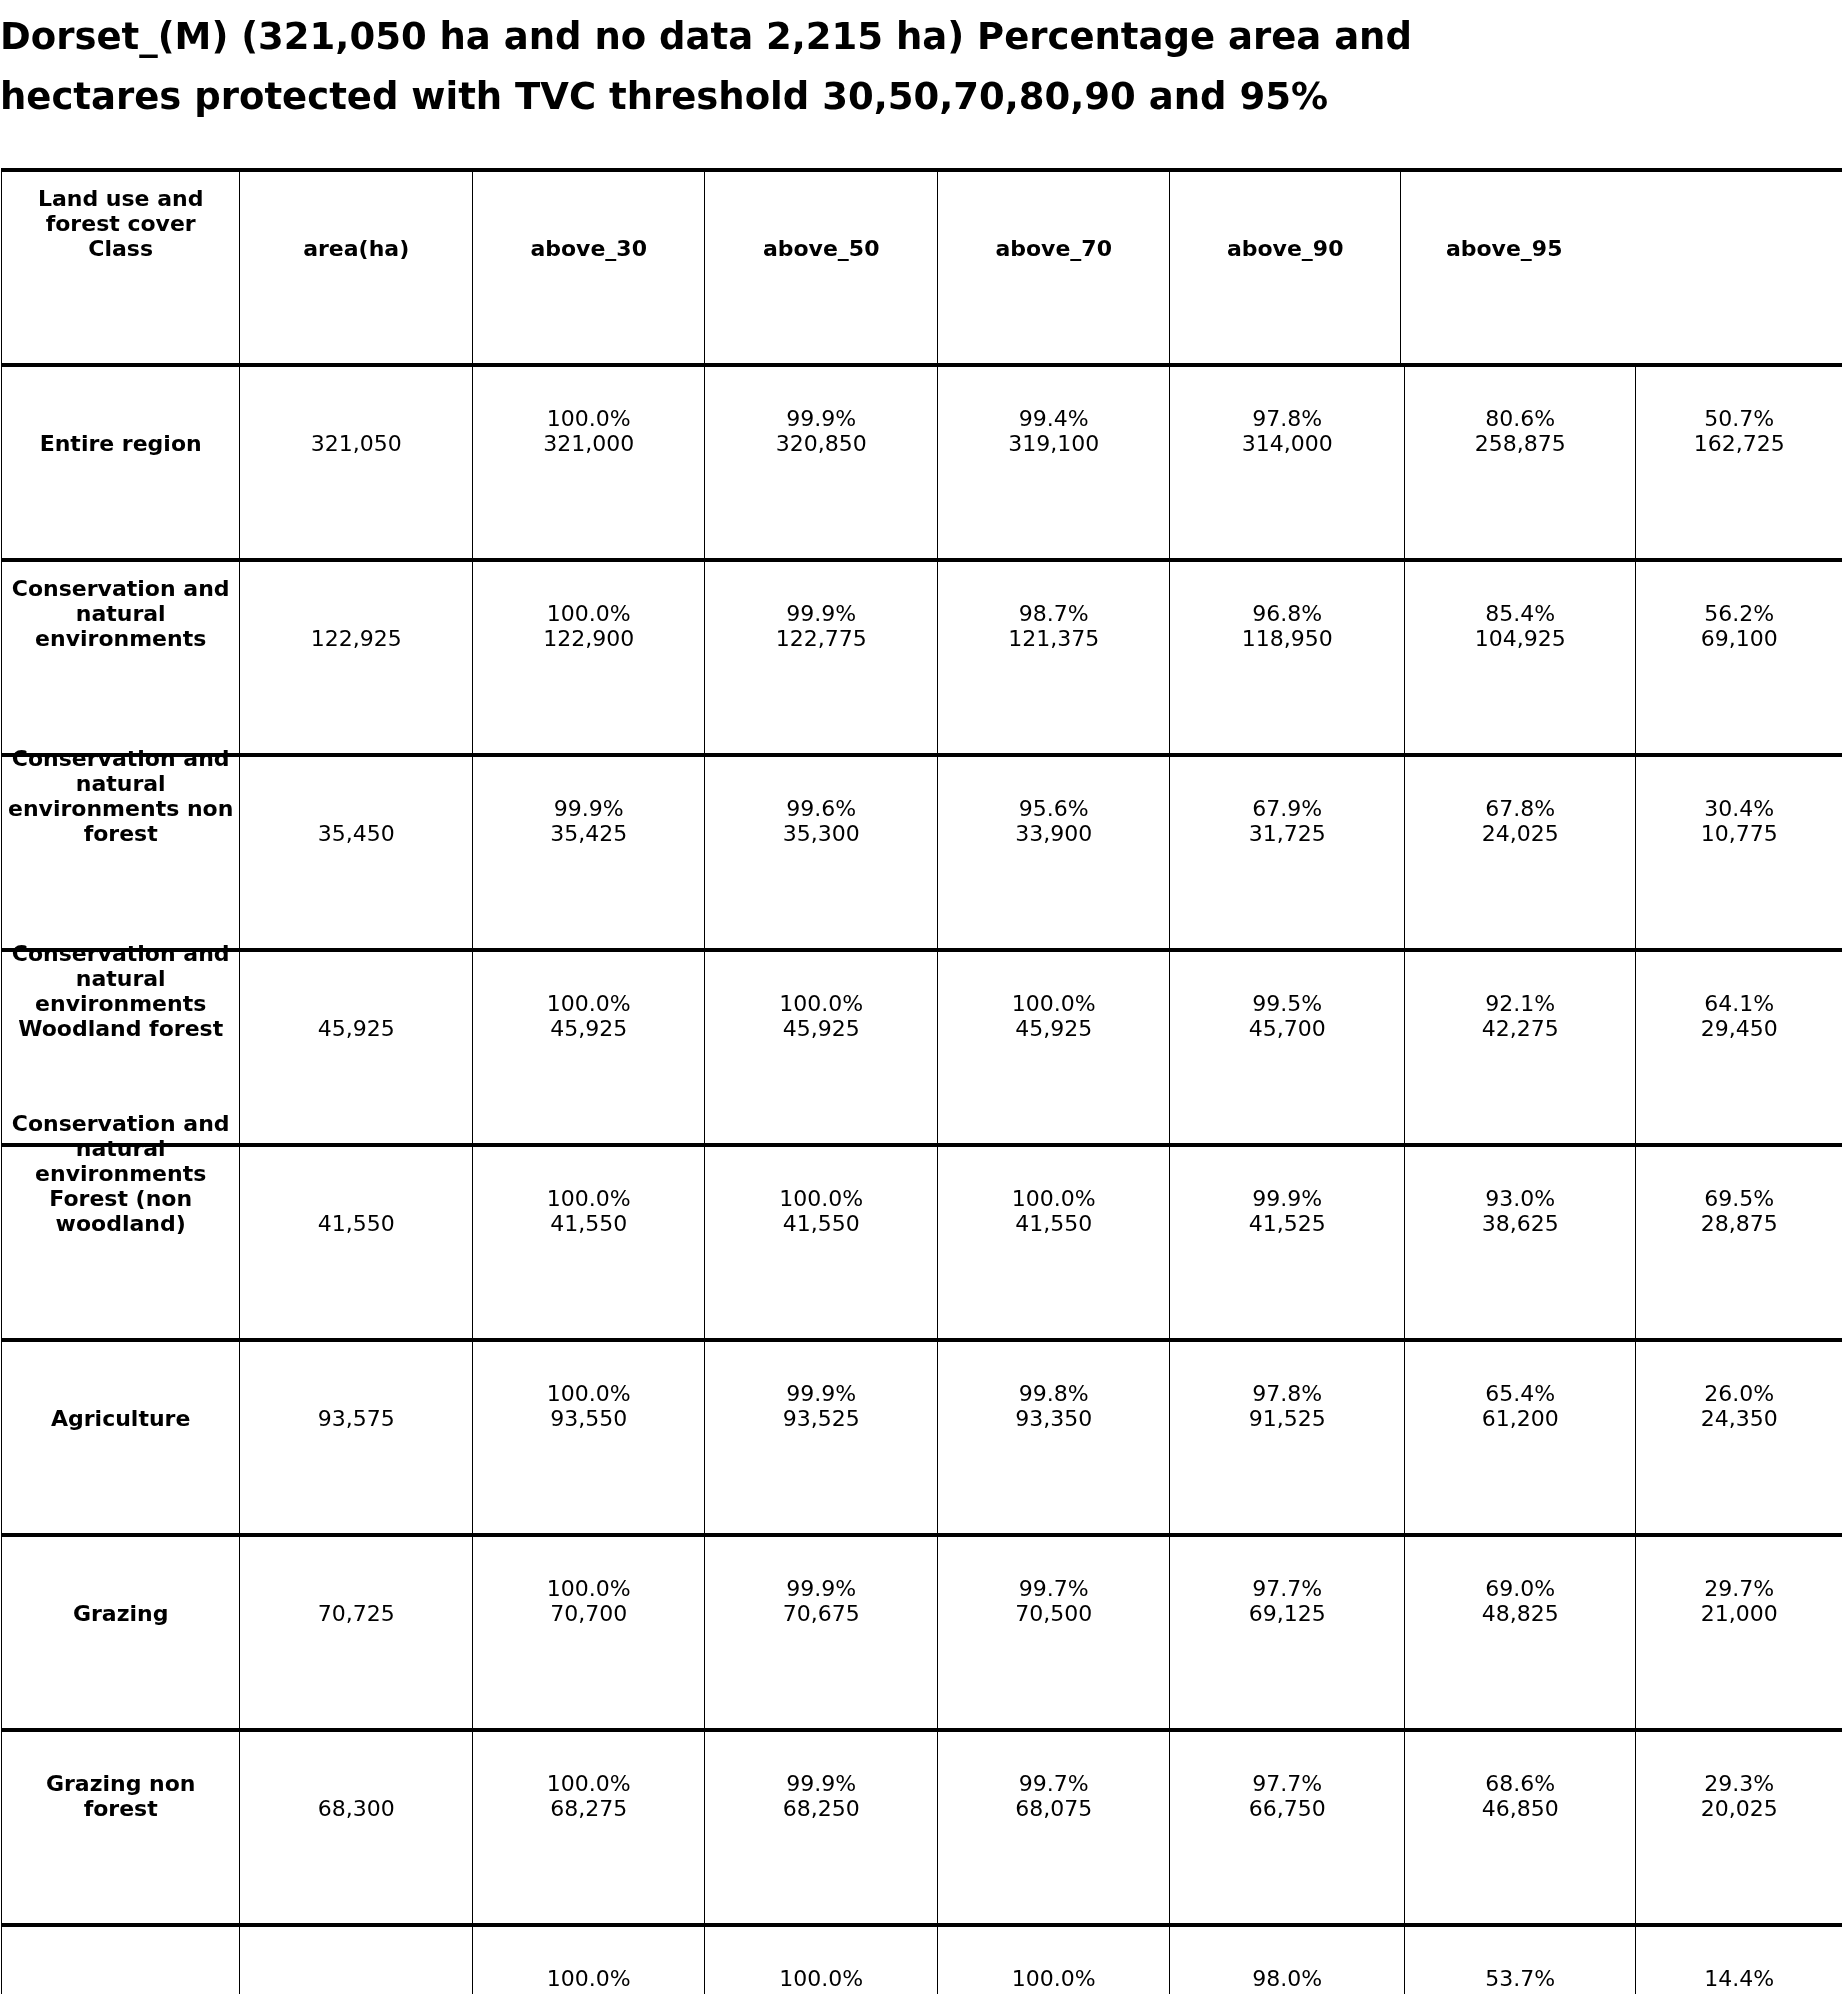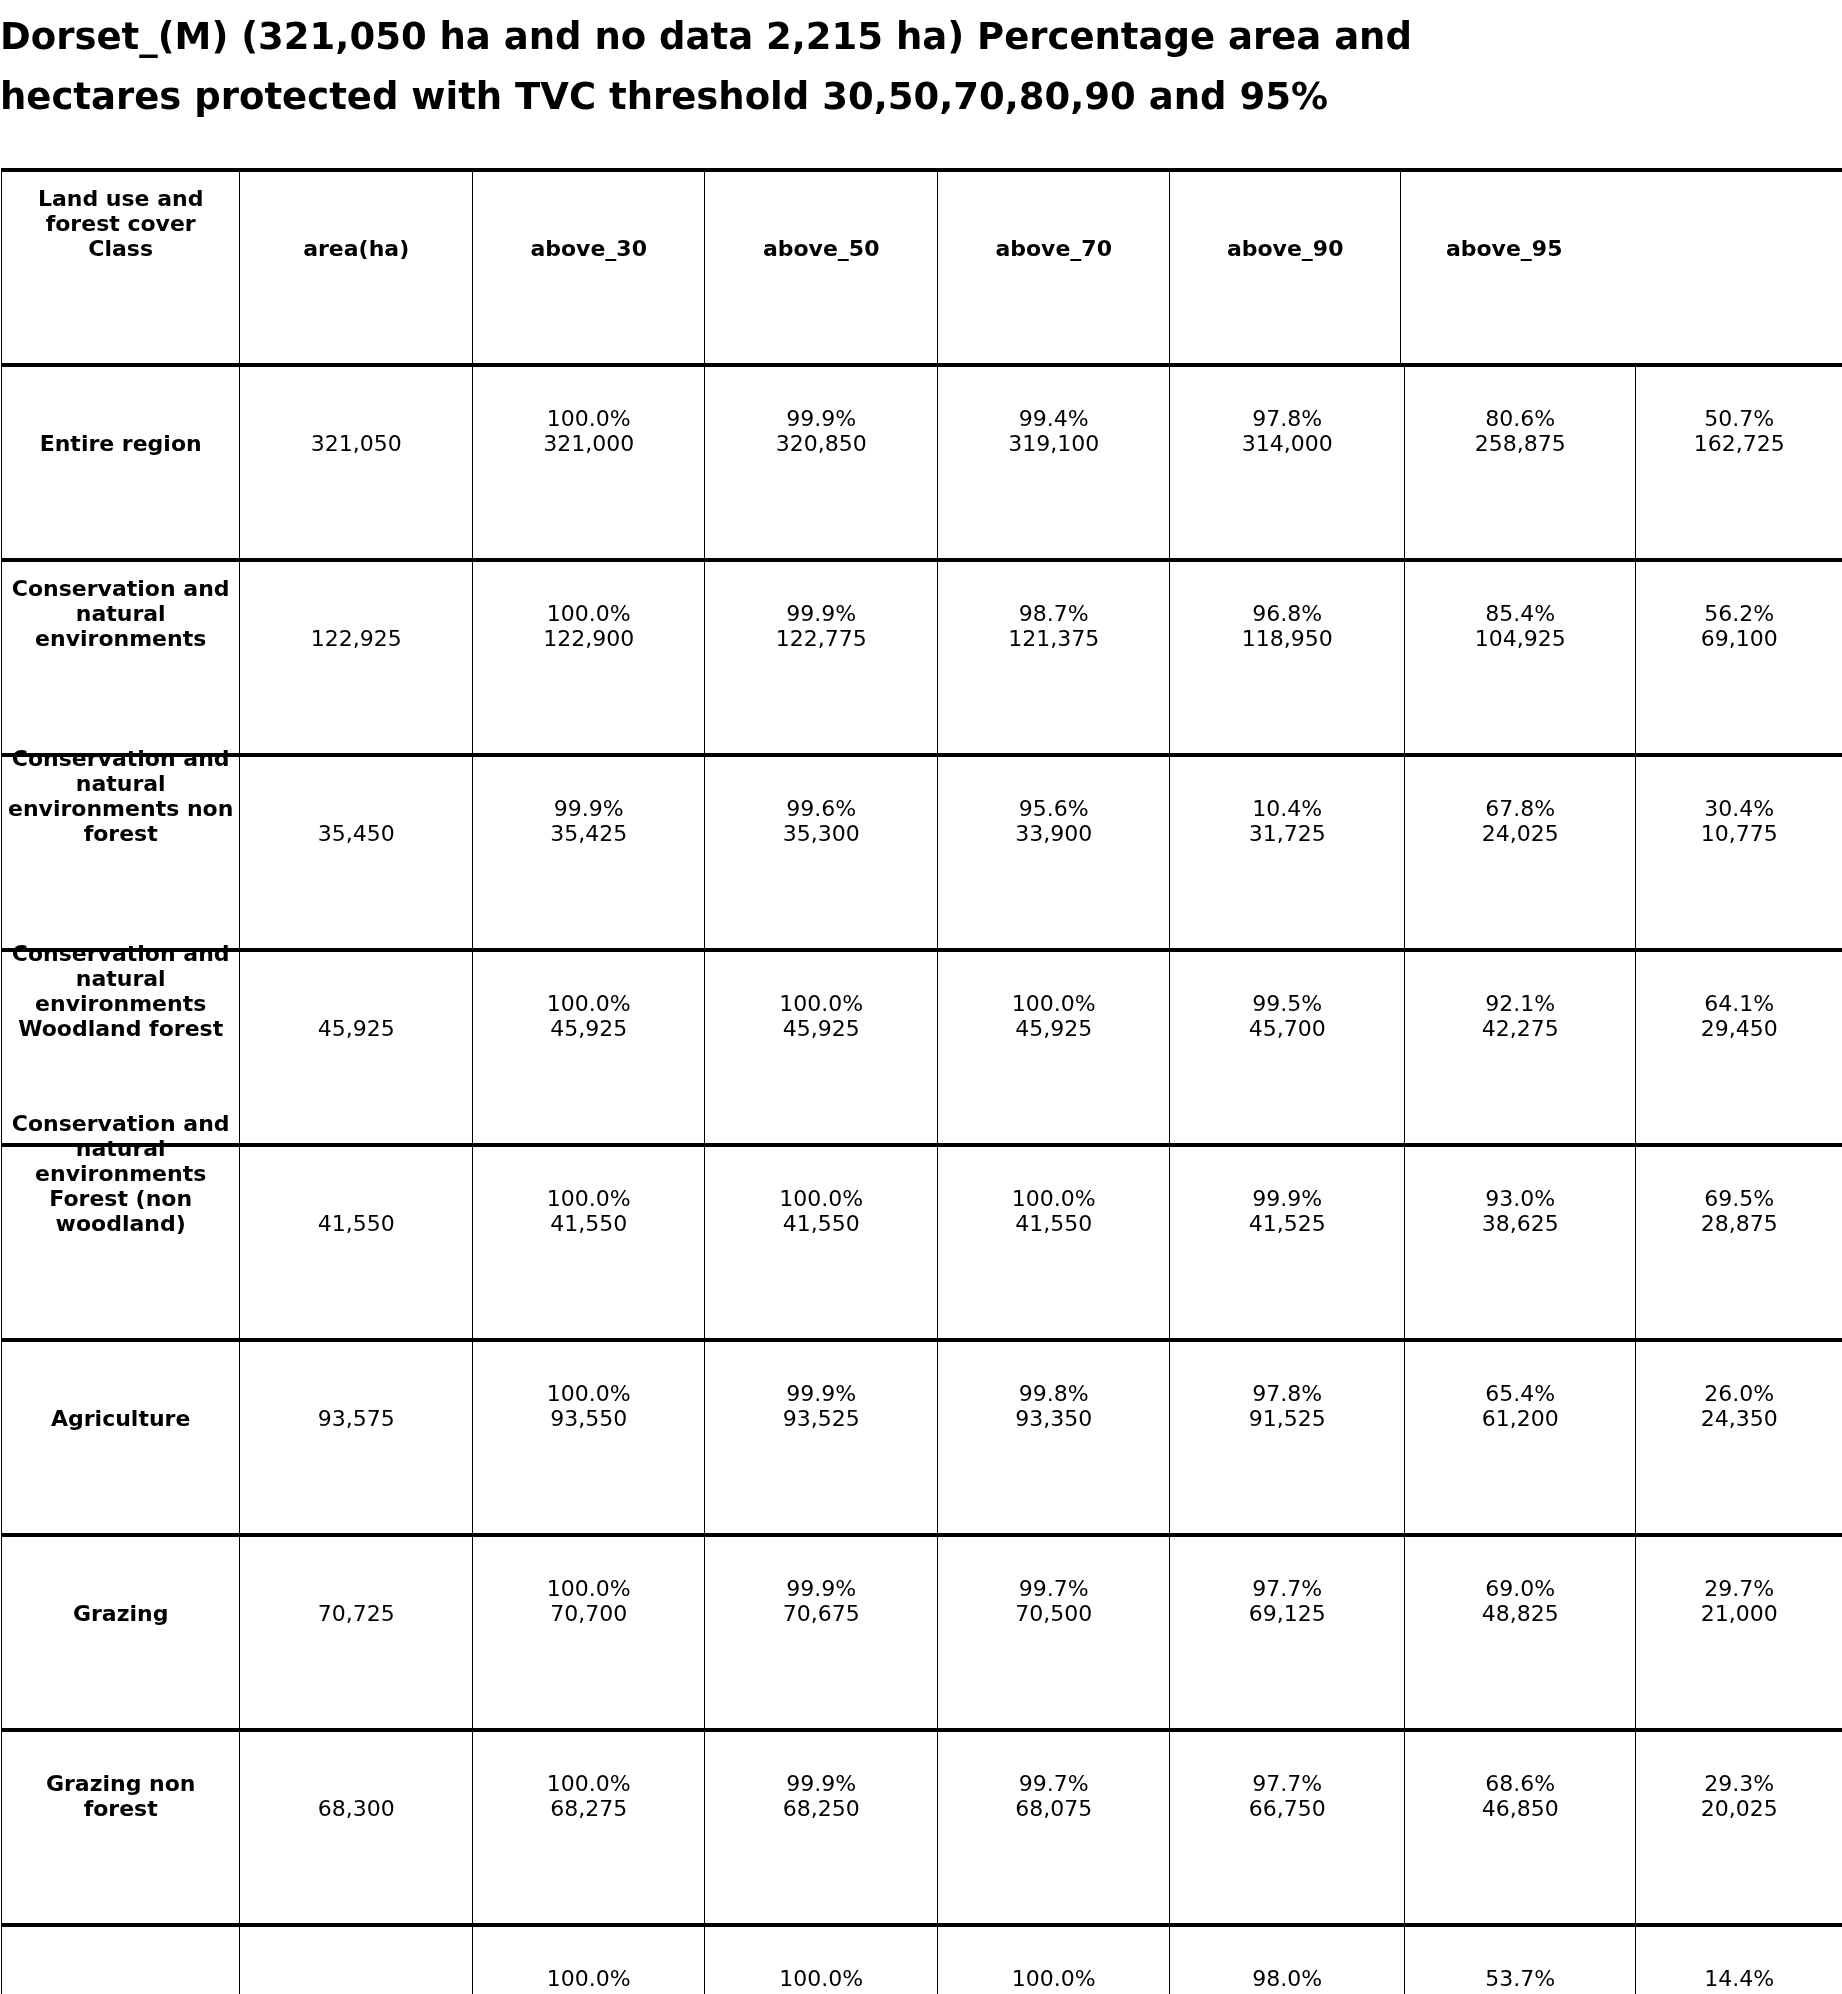--- a/index.html
+++ b/index.html
@@ -122,21 +122,21 @@
       <div class="tcell c2">
         <div class="inner"><span class="pctline">99.9%</span><span class="valline">35,425</span></div>
       </div>
       <div class="tcell c3">
         <div class="inner"><span class="pctline">99.6%</span><span class="valline">35,300</span></div>
       </div>
       <div class="tcell c4">
         <div class="inner"><span class="pctline">95.6%</span><span class="valline">33,900</span></div>
       </div>
       <div class="tcell c5">
-        <div class="inner"><span class="pctline">10.4%</span><span class="valline">31,725</span></div>
+        <div class="inner"><span class="pctline">67.9%</span><span class="valline">31,725</span></div>
       </div>
       <div class="tcell c6">
         <div class="inner"><span class="pctline">67.8%</span><span class="valline">24,025</span></div>
       </div>
       <div class="tcell c7">
         <div class="inner"><span class="pctline">30.4%</span><span class="valline">10,775</span></div>
       </div>
     </div>
     <div class="trow">
       <div class="tcell c0">

